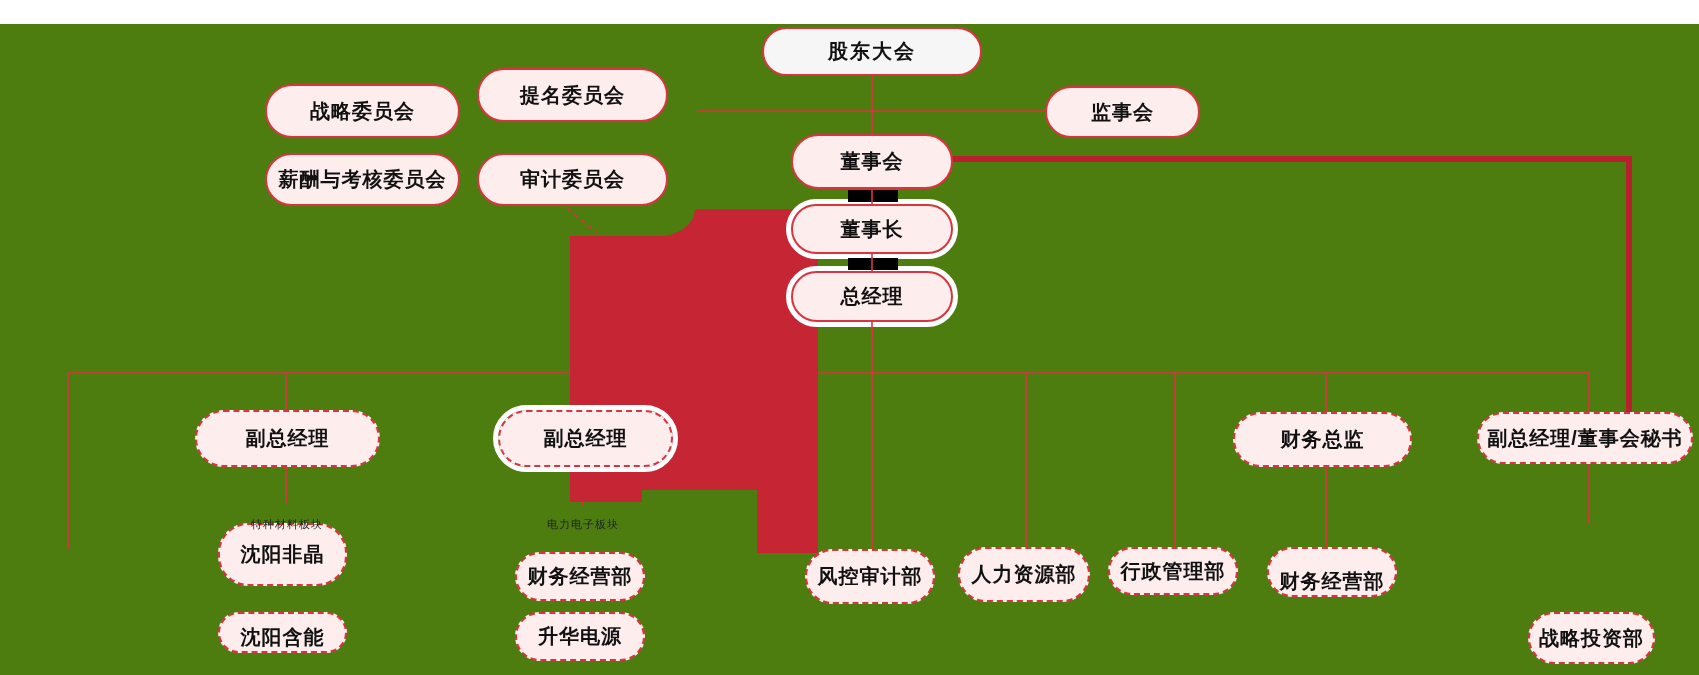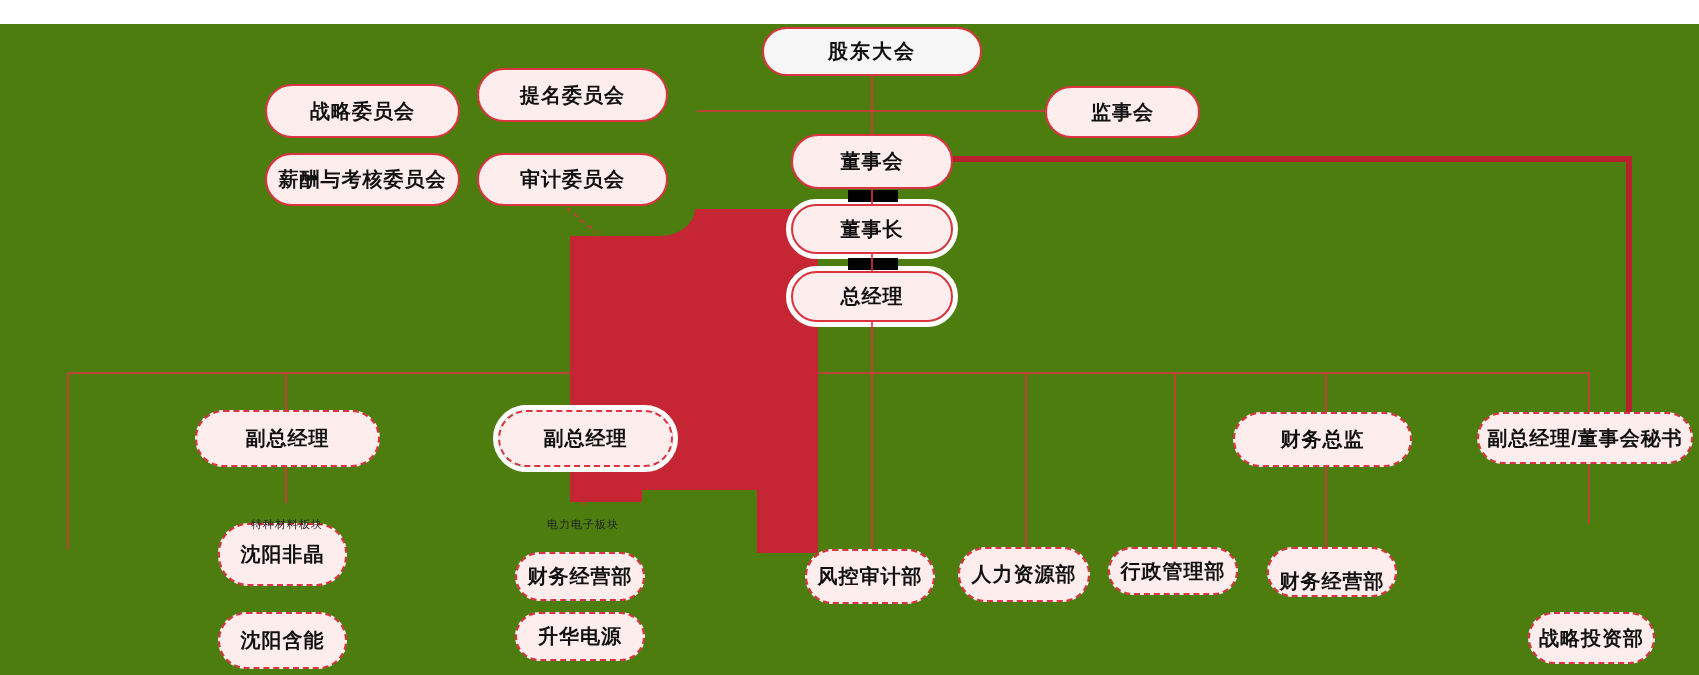--- a/index.html
+++ b/index.html
@@ -111,21 +111,21 @@
     </div>
     <div class="node dashed" style="left: 1267px; top: 523px; width: 130px; height: 50px; align-items: flex-end;">
       <span>财务经营部</span>
     </div>
     <div class="node dashed" style="left: 1528px; top: 588px; width: 127px; height: 52px;">
       <span>战略投资部</span>
     </div>
     <div class="node dashed" style="left: 218px; top: 499px; width: 129px; height: 63px; text-align: right;">
       <span>沈阳非晶</span>
     </div>
-    <div class="node dashed" style="left: 218px; top: 588px; width: 129px; height: 57px;">
+    <div class="node dashed" style="left: 218px; top: 588px; width: 129px; height: 41px; align-items: flex-end;">
       <span>沈阳含能</span>
     </div>
     <div class="node dashed" style="left: 515px; top: 528px; width: 130px; height: 49px;">
       <span>财务经营部</span>
     </div>
     <div class="node dashed" style="left: 515px; top: 588px; width: 130px; height: 49px;">
       <span>升华电源</span>
     </div>
     <div class="group-label" style="left: 287px; top: 493px;">特种材料板块</div>
     <div class="group-label" style="left: 583px; top: 493px;">电力电子板块</div>

